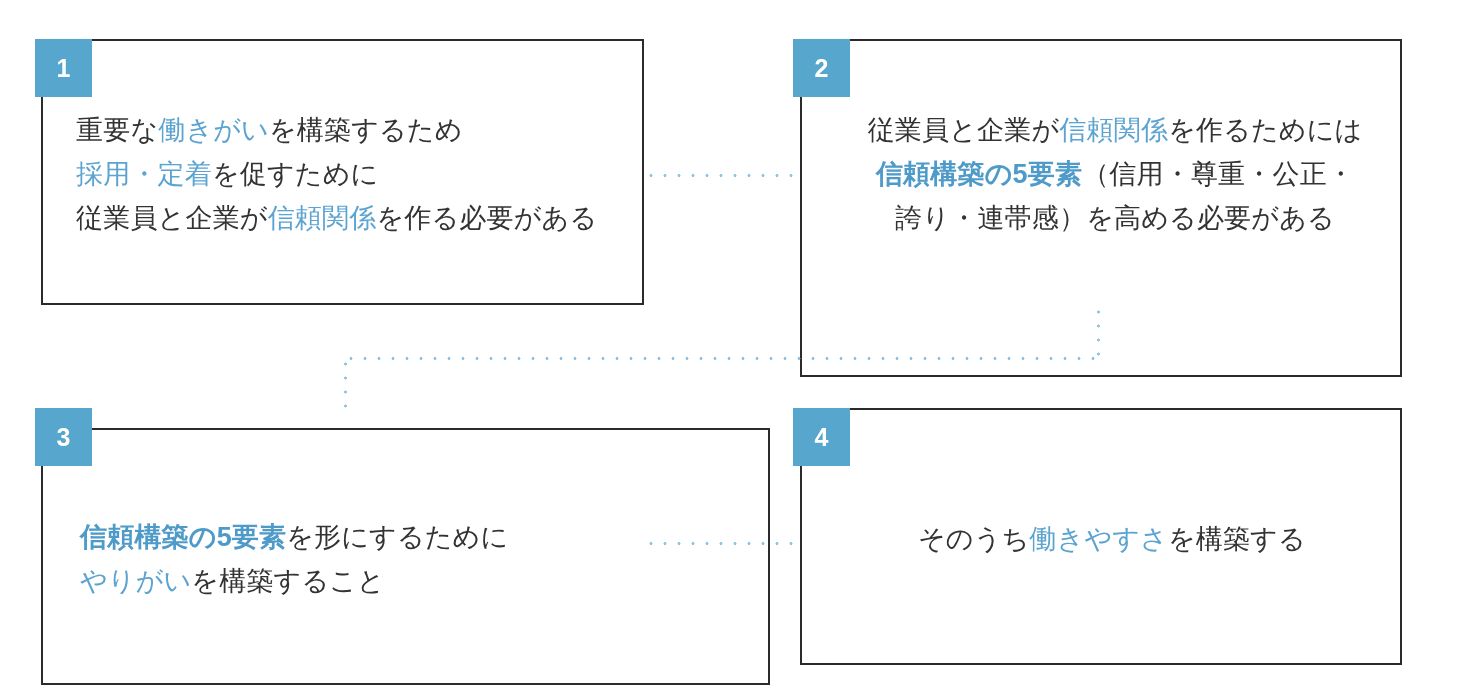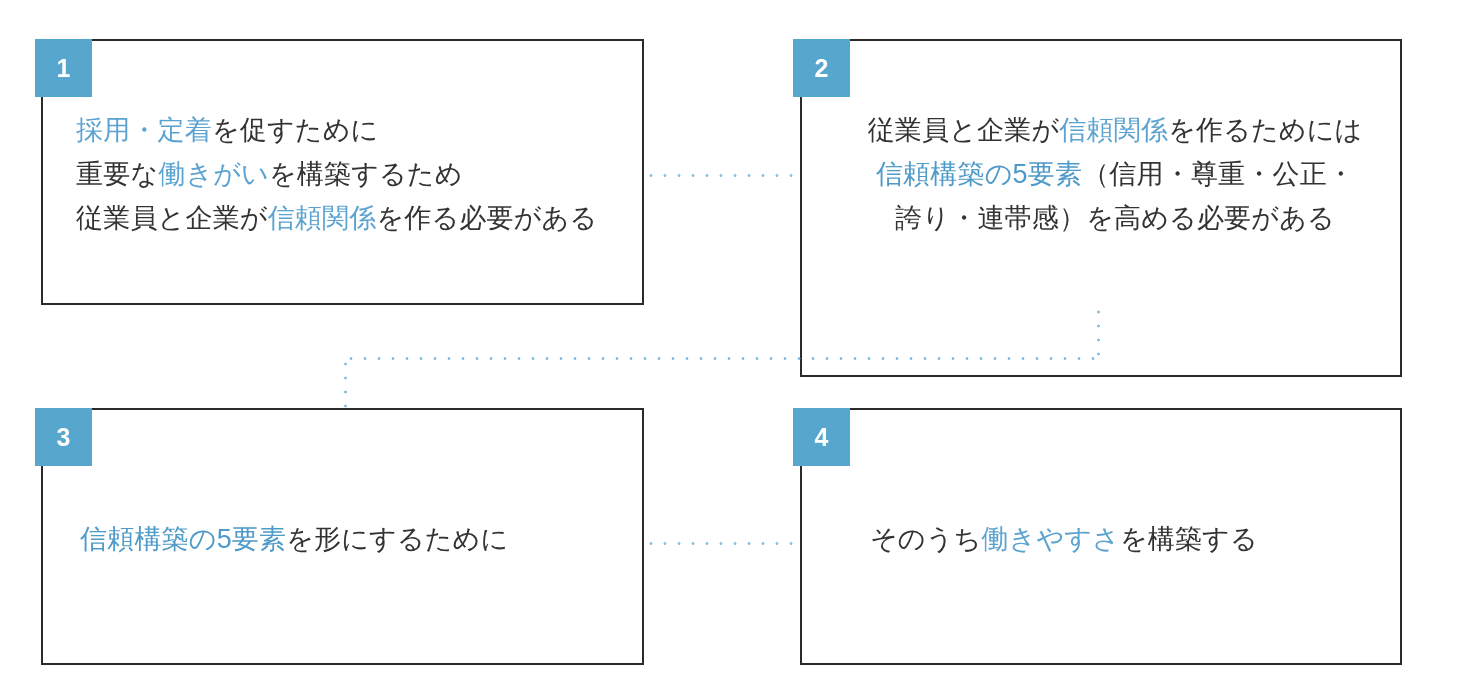--- a/index.html
+++ b/index.html
@@ -37,21 +37,21 @@
     line-height: 44px;
     color: #333333;
     white-space: pre;
     letter-spacing: 0.2px;
   }
   .hl {
     color: #5ba3d0;
   }
   .hlb {
     color: #4e9ac8;
-    font-weight: normal;
+    font-weight: bold;
   }
 
   
   .badge {
     position: absolute;
     width: 57px;
     height: 58px;
     background: #57a6cd;
     color: #ffffff;
     font-size: 25px;
@@ -91,43 +91,44 @@
   <div class="conn-h" style="left:644px; top:174px; width:157px;"></div>
 
   <div class="conn-v" style="left:1097px; top:305px; height:54px;"></div>
   <div class="conn-h" style="left:344px; top:357px; width:755px;"></div>
   <div class="conn-v" style="left:344px; top:357px; height:52px;"></div>
 
   <div class="conn-h" style="left:644px; top:542px; width:157px;"></div>
 
   <div class="node" style="left:41px; top:39px; width:603px; height:266px;">
     <div class="node-body" style="top:0; height:266px; padding-left:33px;">
+      <div class="line"><span>重要な</span><span class="hl">働きがい</span><span>を構築するため</span></div>
       <div class="line"><span class="hl">採用・定着</span><span>を促すために</span></div>
-      <div class="line"><span>重要な</span><span class="hl">働きがい</span><span>を構築するため</span></div>
       <div class="line"><span>従業員と企業が</span><span class="hl">信頼関係</span><span>を作る必要がある</span></div>
     </div>
   </div>
   <div class="badge" style="left:35px; top:39px;">1</div>
 
   <div class="node" style="left:800px; top:39px; width:602px; height:338px;text-align:center;">
     <div class="node-body" style="top:0; height:266px; padding-left:28px;">
       <div class="line"><span>従業員と企業が</span><span class="hl">信頼関係</span><span>を作るためには</span></div>
       <div class="line"><span class="hlb">信頼構築の5要素</span><span>（信用・尊重・公正・</span></div>
       <div class="line"><span>誇り・連帯感）を高める必要がある</span></div>
     </div>
   </div>
   <div class="badge" style="left:793px; top:39px;">2</div>
 
-  <div class="node" style="left:41px; top:408px; width:603px; height:257px;">
+  <div class="node" style="left:41px; top:428px; width:729px; height:257px;">
     <div class="node-body" style="top:0; height:257px; padding-left:37px;">
       <div class="line"><span class="hlb">信頼構築の5要素</span><span>を形にするために</span></div>
+      <div class="line"><span class="hl">やりがい</span><span>を構築すること</span></div>
     </div>
   </div>
   <div class="badge" style="left:35px; top:408px;">3</div>
 
   <div class="node" style="left:800px; top:408px; width:602px; height:257px;">
-    <div class="node-body" style="top:0; height:257px; padding-left:68px;">
+    <div class="node-body" style="top:0; height:257px; padding-left:68px;margin-left:48px;">
       <div class="line"><span>そのうち</span><span class="hl">働きやすさ</span><span>を構築する</span></div>
     </div>
   </div>
   <div class="badge" style="left:793px; top:408px;">4</div>
 
 </div>
 
 </body></html>

